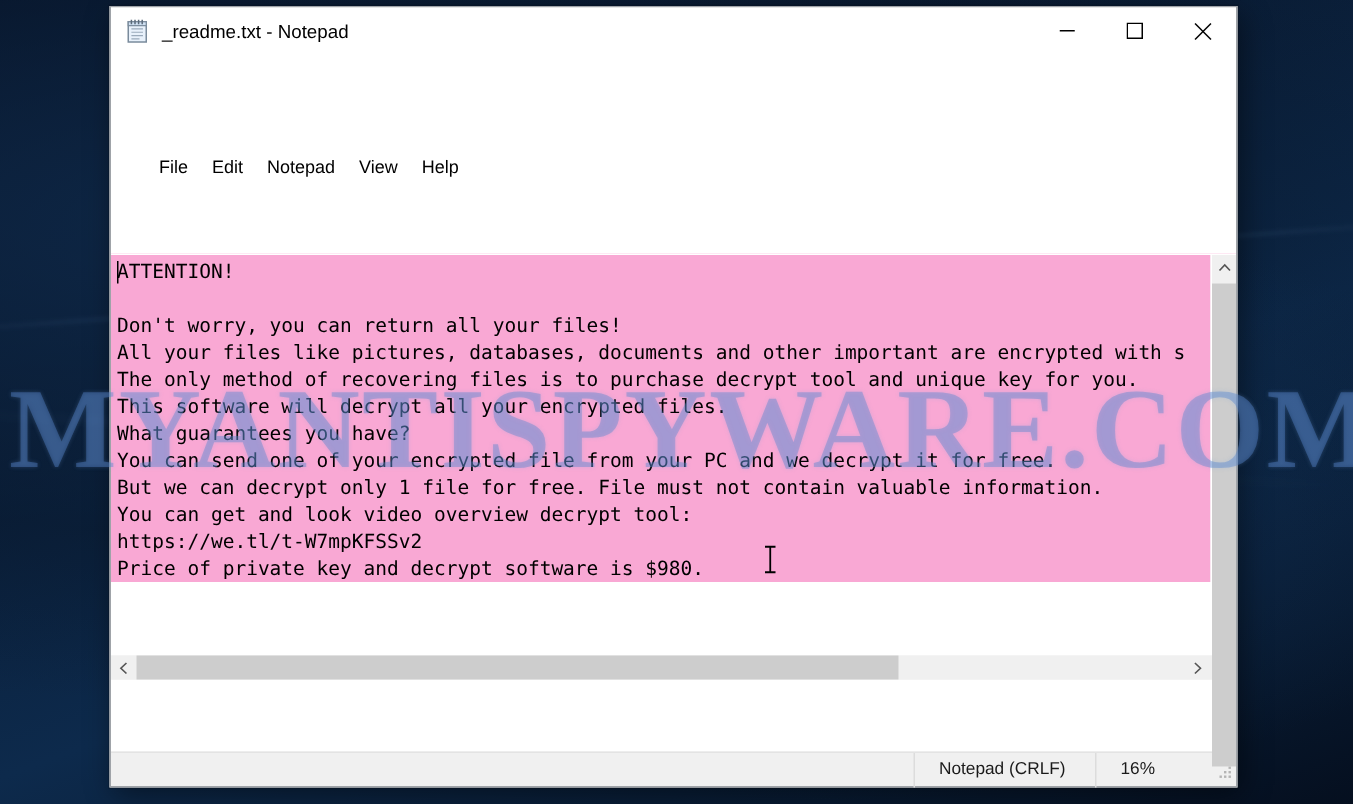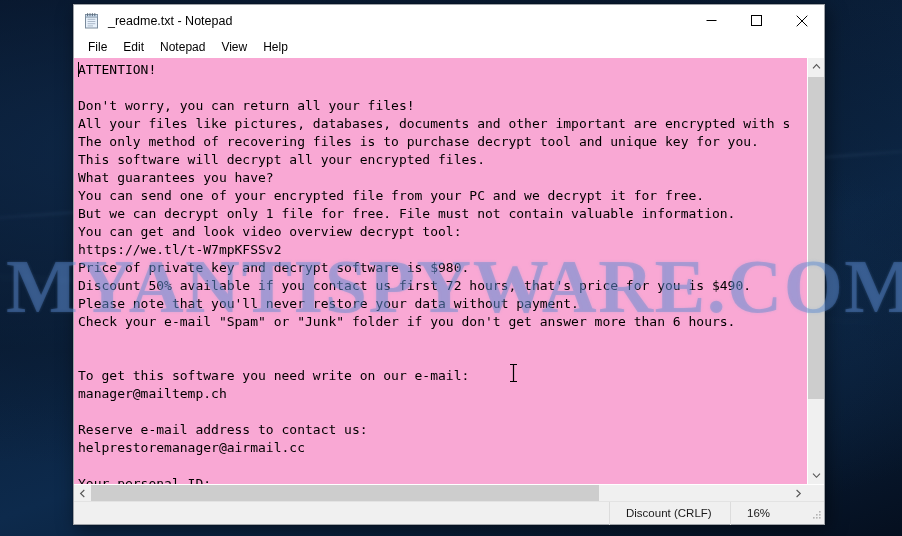--- a/index.html
+++ b/index.html
@@ -73,20 +73,21 @@
     left: 73px;
     top: 4px;
     width: 752px;
     height: 521px;
     background: #ffffff;
     border: 1px solid #9fa3a8;
     box-shadow: 0 0 0 1px rgba(0,0,0,0.10), 3px 5px 18px rgba(0,0,0,0.45);
     display: flex;
     flex-direction: column;
     z-index: 20;
+    gap: 48px;
   }
 
   
   #title-bar {
     height: 31px;
     background: #ffffff;
     display: flex;
     align-items: center;
     flex: 0 0 auto;
     position: relative;
@@ -117,22 +118,23 @@
     cursor: default;
   }
   .win-btn svg { display: block; }
 
   
   #menu-bar {
     height: 21px;
     background: #ffffff;
     display: flex;
     align-items: center;
-    padding-left: 6px;
-    flex: 0 0 auto;
+    padding-left: 24px;
+    flex: 0 0 auto;
+    margin-top: 16px;
   }
   .menu-item {
     font-size: 12px;
     color: #000;
     padding: 2px 8px;
     white-space: nowrap;
     cursor: default;
   }
 
   
@@ -395,21 +397,21 @@
     <div class="hsb-arrow">
       <svg width="7" height="9" viewBox="0 0 7 9">
           <path d="M1.6 1 L5.3 4.5 L1.6 8" fill="none" stroke="#555" stroke-width="1.1"></path>
         </svg>
     </div>
     <div id="hscroll-corner"></div>
   </div>
 
   <div id="status-bar">
     <div id="status-spacer"></div>
-    <div class="status-cell" id="status-encoding">Discount (CRLF)</div>
+    <div class="status-cell" id="status-encoding">Notepad (CRLF)</div>
     <div class="status-cell" id="status-zoom">16%</div>
     <span id="resize-grip">
       <svg width="12" height="12" viewBox="0 0 12 12">
         <g fill="#b4b4b4">
           <rect x="9" y="1" width="1.6" height="1.6"></rect>
           <rect x="6" y="4" width="1.6" height="1.6"></rect>
             <rect x="9" y="4" width="1.6" height="1.6"></rect>
           <rect x="3" y="7" width="1.6" height="1.6"></rect>
             <rect x="6" y="7" width="1.6" height="1.6"></rect>
             <rect x="9" y="7" width="1.6" height="1.6"></rect>

